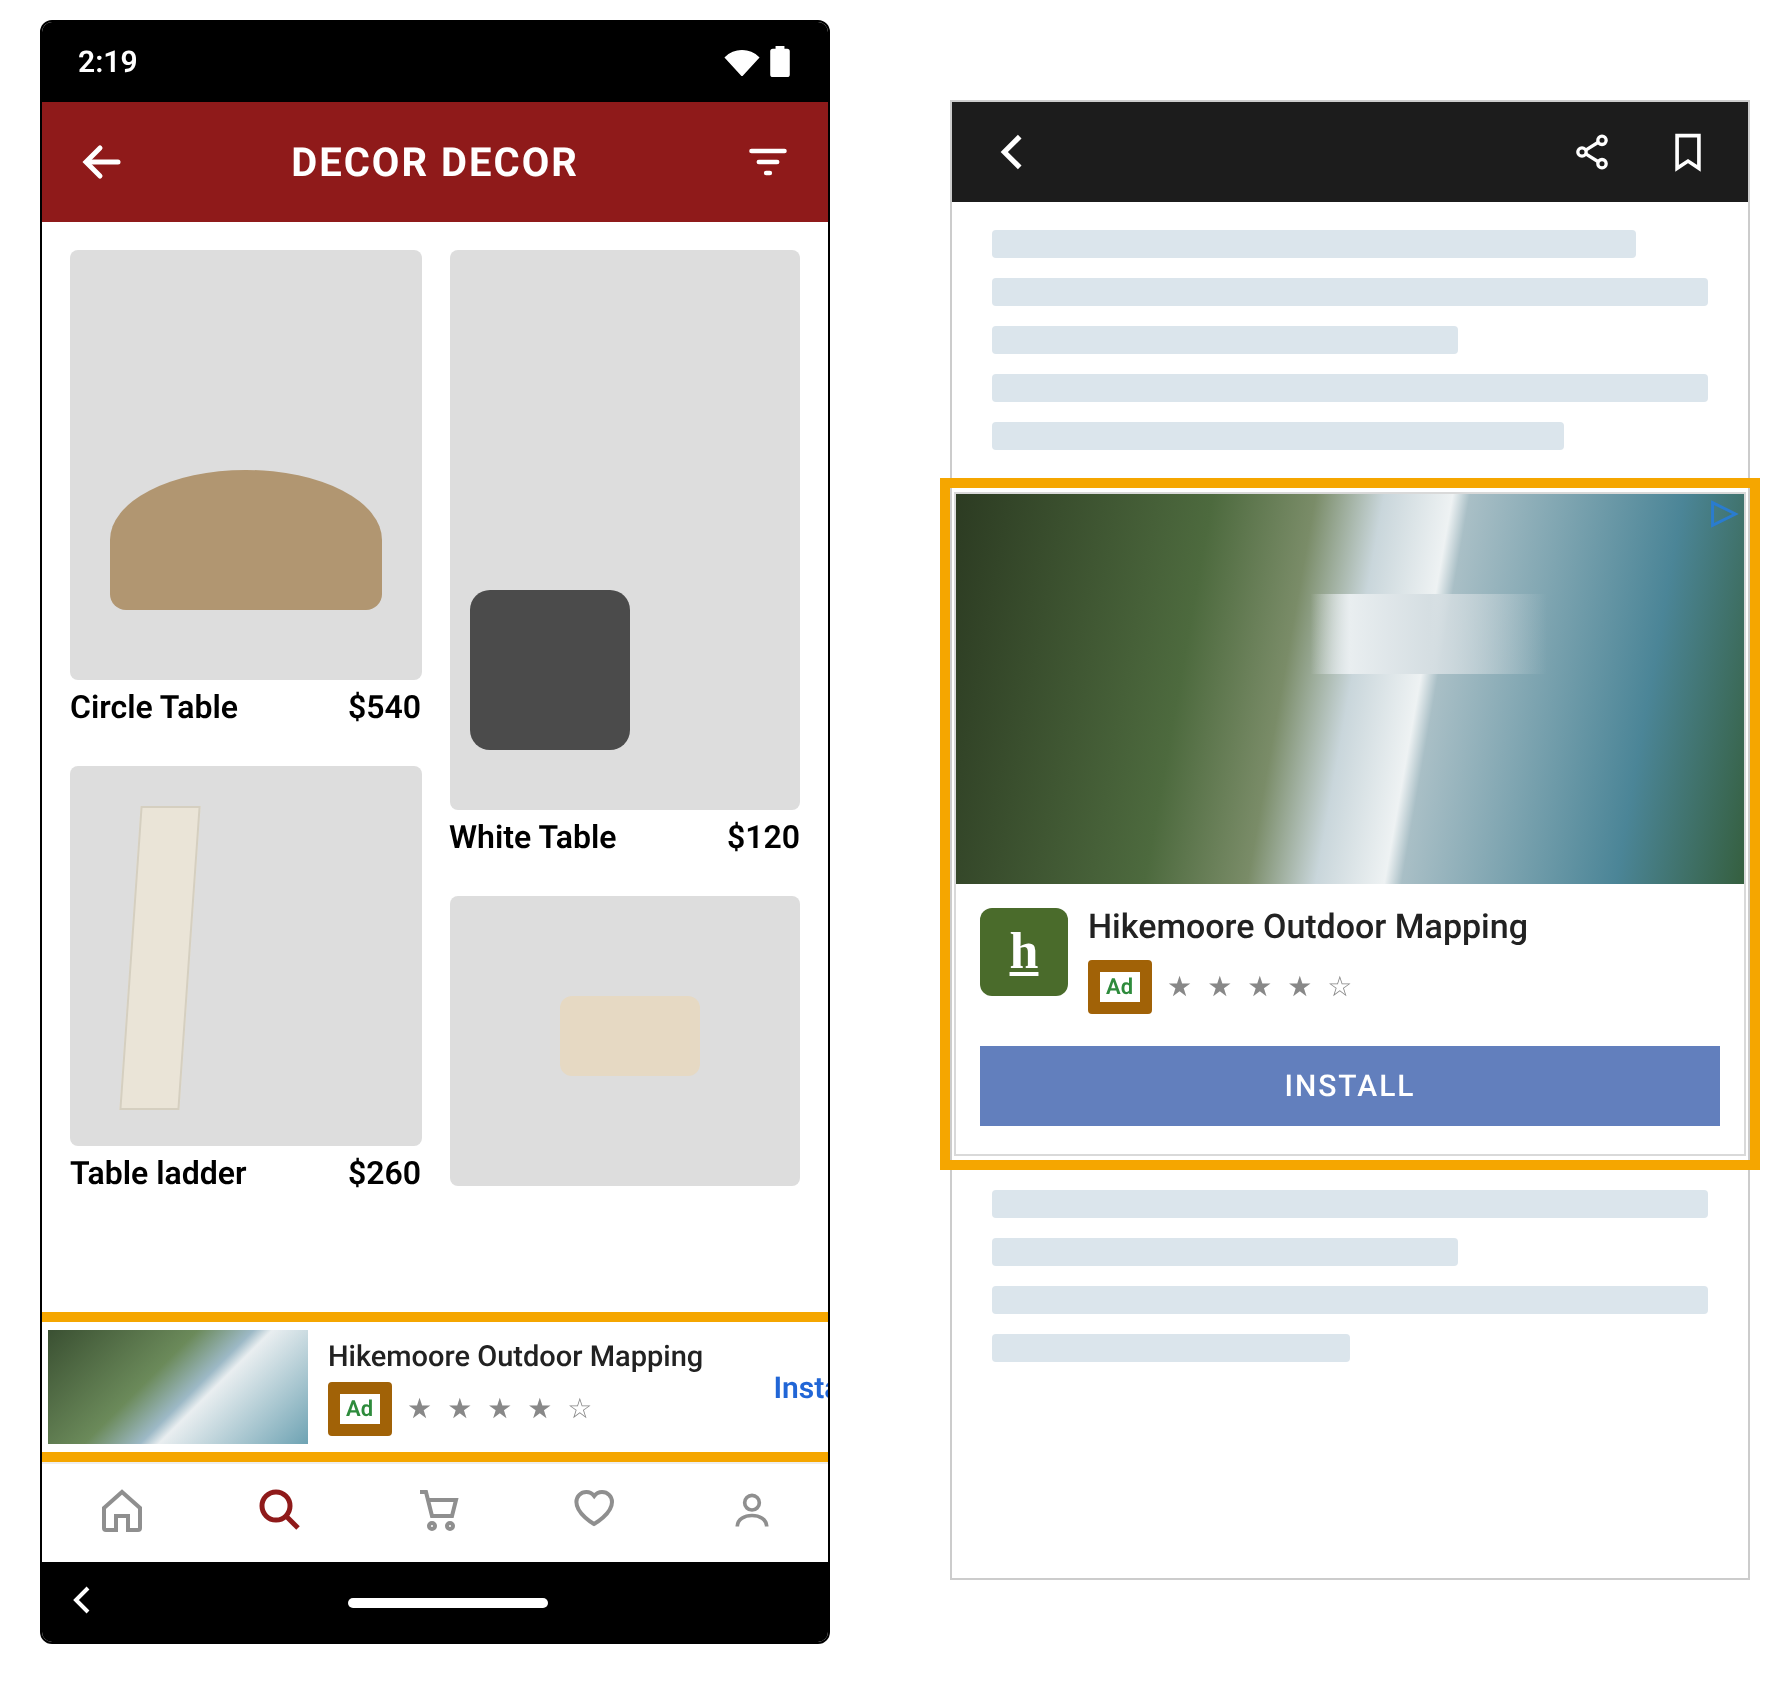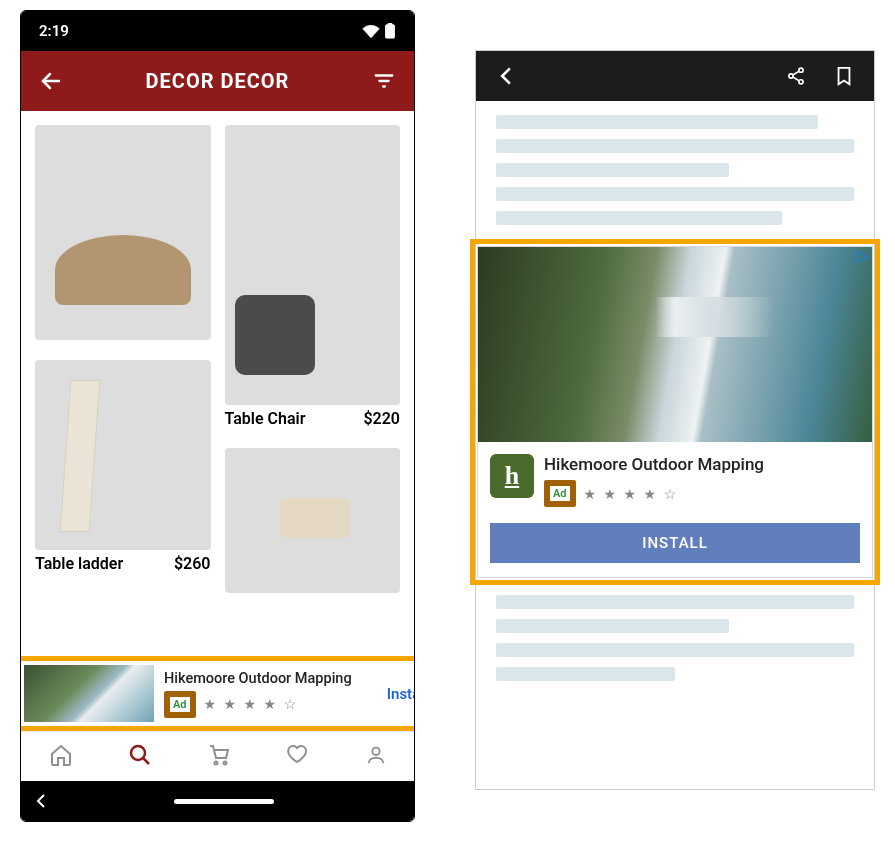--- a/index.html
+++ b/index.html
@@ -229,36 +229,40 @@
           <path d="M11 18h2"></path>
         </svg>
     </div>
   </div>
 
   <div class="grid-area">
     <div class="cols">
       <div class="col">
         <div class="card">
           <div class="img prod-img p-table"></div>
+          <div class="meta">
+            <span class="name">Circle Table</span>
+            <span class="price">$540</span>
+          </div>
         </div>
         <div style="height:8px"></div>
         <div class="card">
           <div class="img prod-img p-ladder"></div>
           <div class="meta">
             <span class="name">Table ladder</span>
             <span class="price">$260</span>
           </div>
         </div>
       </div>
       <div class="col">
         <div class="card">
           <div class="img prod-img p-chair"></div>
           <div class="meta">
-            <span class="name">Table Chair</span>
-            <span class="price">$220</span>
+            <span class="name">White Table</span>
+            <span class="price">$120</span>
           </div>
         </div>
         <div style="height:8px"></div>
         <div class="card">
           <div class="img prod-img p-lamp"></div>
         </div>
       </div>
     </div>
   </div>
 

